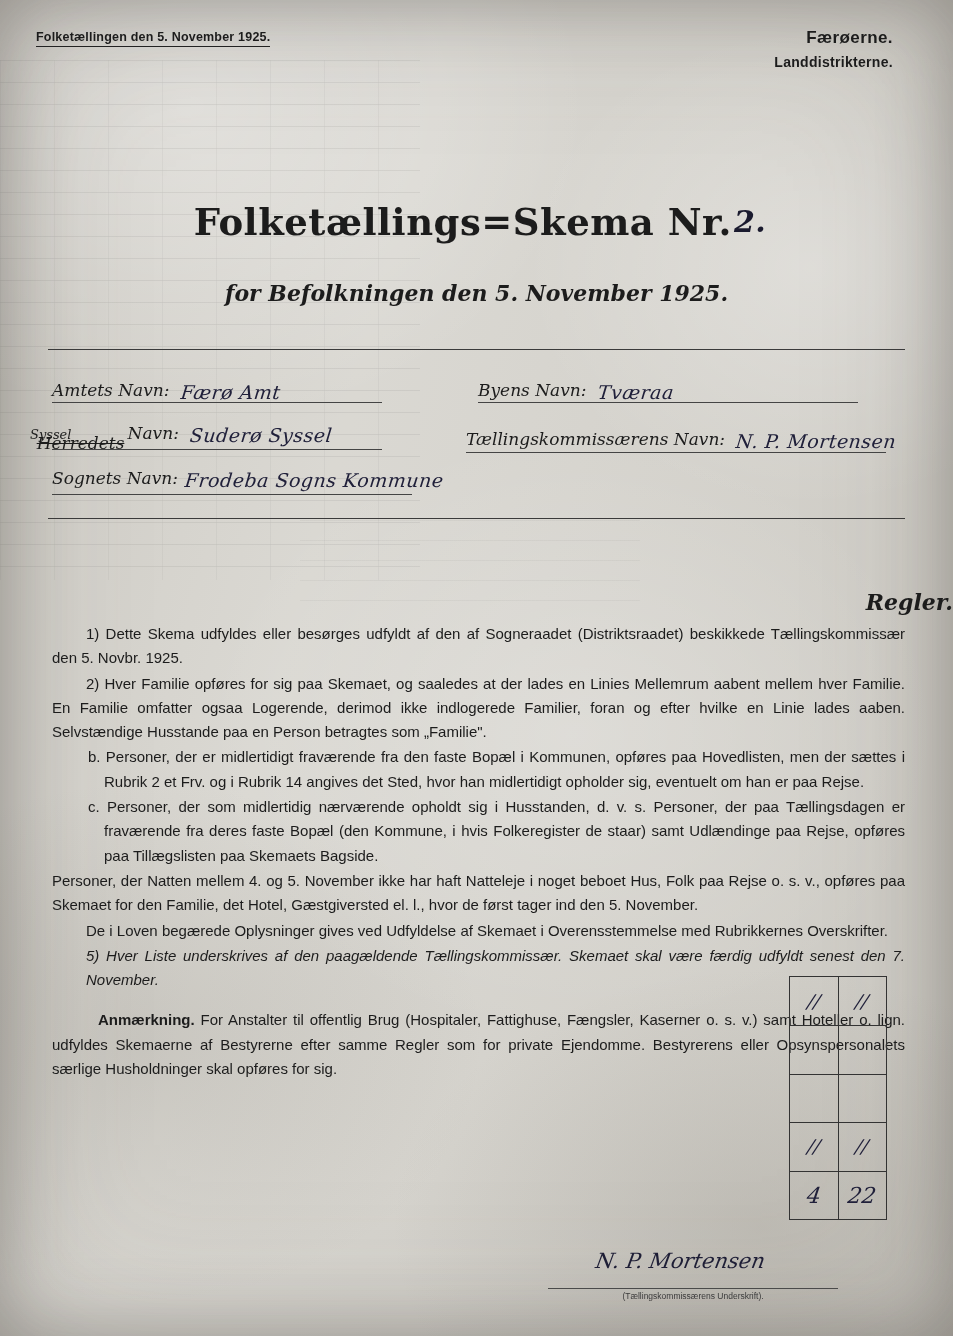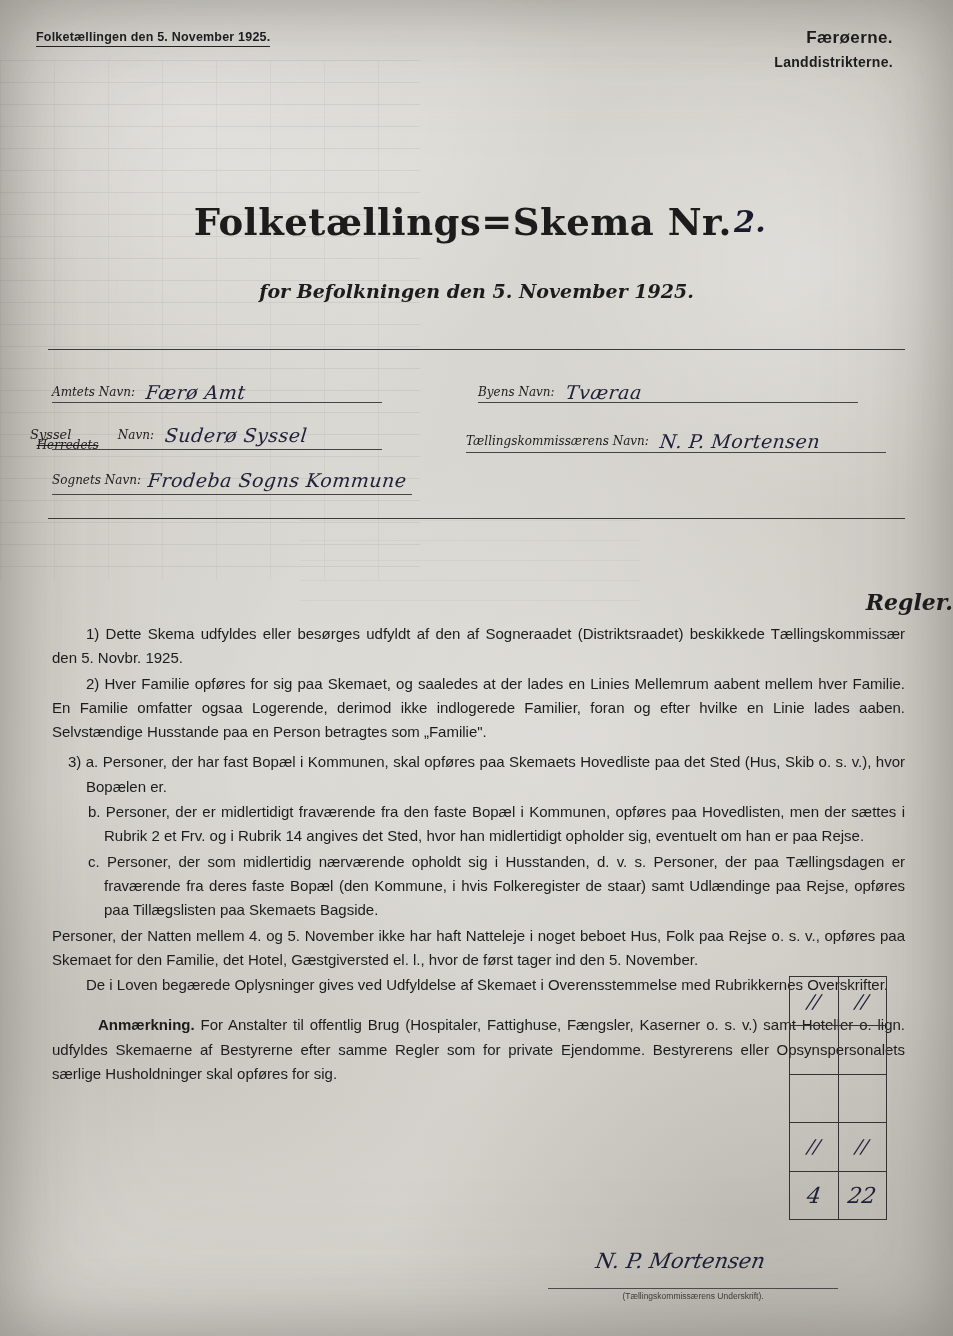--- a/index.html
+++ b/index.html
@@ -76,41 +76,41 @@
     top: -3px;
     left: 2px;
   }
   .subtitle {
     position: absolute;
     left: 0; right: 0; top: 280px;
     text-align: center;
     font-family: "DejaVu Serif", serif;
     font-style: italic;
     font-weight: bold;
-    font-size: 19px;
+    font-size: 22px;
   }
 
   
   .rule {
     position: absolute;
     height: 0;
     border-top: 1.3px solid #3a3a3a;
   }
   .rule.r1 { left: 48px; right: 48px; top: 349px; }
   .rule.r2 { left: 48px; right: 48px; top: 518px; }
 
   
   .field {
     position: absolute;
     font-size: 11.5px;
   }
   .field .lbl {
     font-family: "DejaVu Serif", serif;
     font-style: italic;
-    font-size: 12px;
+    font-size: 17px;
   }
   .field .lbl.strike { text-decoration: line-through; }
   .hand {
     font-family: "DejaVu Serif", serif;
     font-style: italic;
     font-size: 19px;
     color: #20203a;
     letter-spacing: .5px;
     transform: skewX(-6deg);
     display: inline-block;
@@ -266,21 +266,21 @@
 
     <div class="field" style="left:478px; top:378px;">
       <span class="lbl">Byens Navn:</span>
       <span class="hand" style="margin-left:8px;">Tværaa</span>
     </div>
     <div class="underline-ln" style="left:478px; top:402px; width:380px;"></div>
 
     <div class="field" style="left:30px; top:421px;">
       <span class="lbl" style="font-size:13px;">Syssel</span>
       <span class="lbl strike" style="margin-left:-38px; position:relative; top:10px;">Herredets</span>
-      <span class="lbl" style="margin-left:16px;">Navn:</span>
+      <span class="lbl" style="margin-left:0;">Navn:</span>
       <span class="hand" style="margin-left:8px;">Suderø Syssel</span>
     </div>
     <div class="underline-ln" style="left:52px; top:449px; width:330px;"></div>
 
     <div class="field" style="left:466px; top:427px;">
       <span class="lbl">Tællingskommissærens Navn:</span>
       <span class="hand" style="margin-left:8px;">N. P. Mortensen</span>
     </div>
     <div class="underline-ln" style="left:466px; top:452px; width:420px;"></div>
 
@@ -288,25 +288,25 @@
       <span class="lbl">Sognets Navn:</span>
       <span class="hand" style="margin-left:4px;">Frodeba Sogns Kommune</span>
     </div>
     <div class="underline-ln" style="left:52px; top:494px; width:360px;"></div>
 
     <div class="regler-head">Regler.</div>
 
     <div class="rules">
       <p class="ind1">1) Dette Skema udfyldes eller besørges udfyldt af den af Sogneraadet (Distriktsraadet) beskikkede Tællingskommissær den 5. Novbr. 1925.</p>
       <p class="ind1">2) Hver Familie opføres for sig paa Skemaet, og saaledes at der lades en Linies Mellemrum aabent mellem hver Familie. En Familie omfatter ogsaa Logerende, derimod ikke indlogerede Familier, foran og efter hvilke en Linie lades aaben. Selvstændige Husstande paa en Person betragtes som „Familie".</p>
-      <p class="ind2" style="margin-top:6px;">3) a. Personer, der har fast Bopæl i Kommunen, skal opføres paa Skemaets Hovedliste paa det Sted (Hus, Skib o. s. v.), hvor Bopælen er.</p>
       <p class="ind3">b. Personer, der er midlertidigt fraværende fra den faste Bopæl i Kommunen, opføres paa Hovedlisten, men der sættes i Rubrik 2 et Frv. og i Rubrik 14 angives det Sted, hvor han midlertidigt opholder sig, eventuelt om han er paa Rejse.</p>
       <p class="ind3">c. Personer, der som midlertidig nærværende opholdt sig i Husstanden, d. v. s. Personer, der paa Tællingsdagen er fraværende fra deres faste Bopæl (den Kommune, i hvis Folkeregister de staar) samt Udlændinge paa Rejse, opføres paa Tillægslisten paa Skemaets Bagside.</p>
       <p>Personer, der Natten mellem 4. og 5. November ikke har haft Natteleje i noget beboet Hus, Folk paa Rejse o. s. v., opføres paa Skemaet for den Familie, det Hotel, Gæstgiversted el. l., hvor de først tager ind den 5. November.</p>
       <p class="ind4" style="padding-left:34px;">De i Loven begærede Oplysninger gives ved Udfyldelse af Skemaet i Overensstemmelse med Rubrikkernes Overskrifter.</p>
+      <p class="ind4" style="padding-left:34px; font-style:italic;">5) Hver Liste underskrives af den paagældende Tællingskommissær. Skemaet skal være færdig udfyldt senest den 7. November.</p>
       <p class="note">
         <b>Anmærkning.</b>
         <span>For Anstalter til offentlig Brug (Hospitaler, Fattighuse, Fængsler, Kaserner o. s. v.) samt Hoteller o. lign. udfyldes Skemaerne af Bestyrerne efter samme Regler som for private Ejendomme. Bestyrerens eller Opsynspersonalets særlige Husholdninger skal opføres for sig.</span>
       </p>
     </div>
 
     <div class="tally">
       <div class="vline"></div>
       <div class="hline" style="top:48.4px;"></div>
       <div class="hline" style="top:96.8px;"></div>

